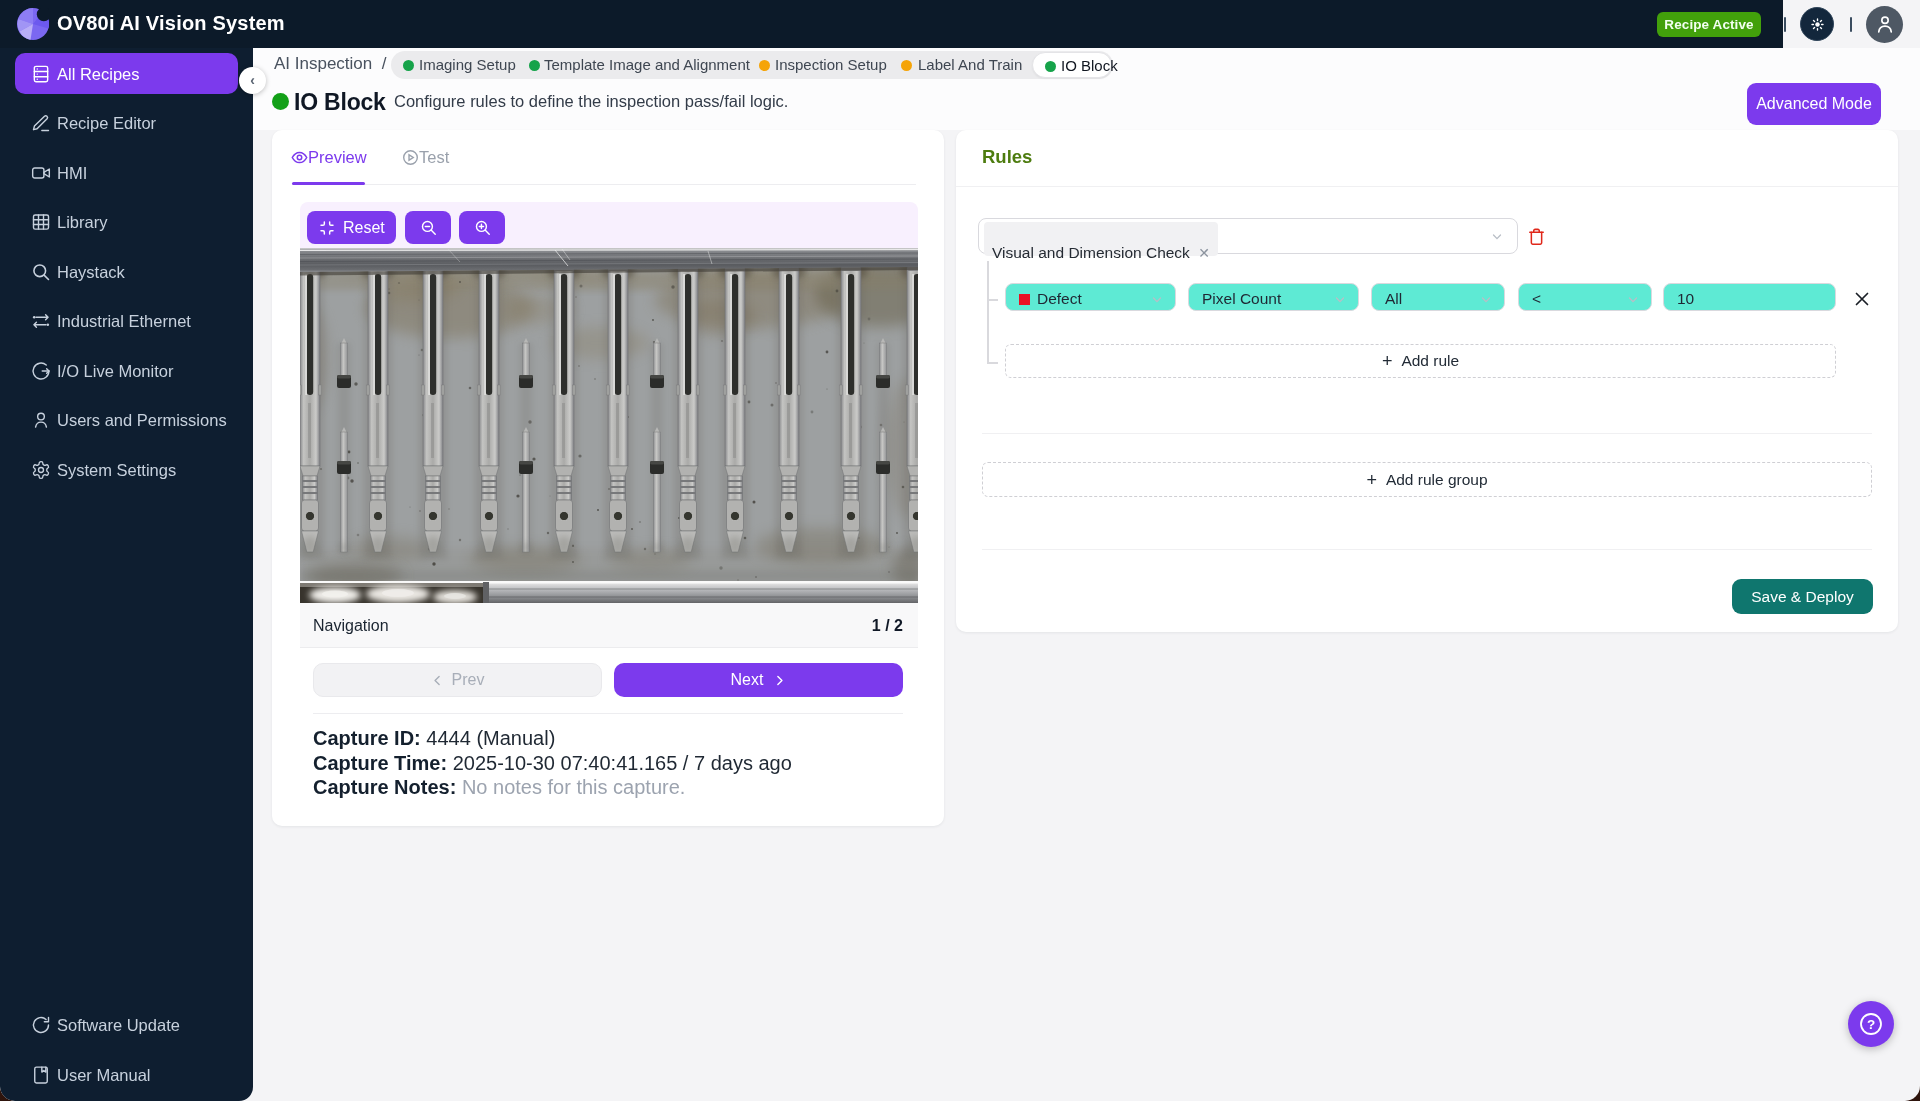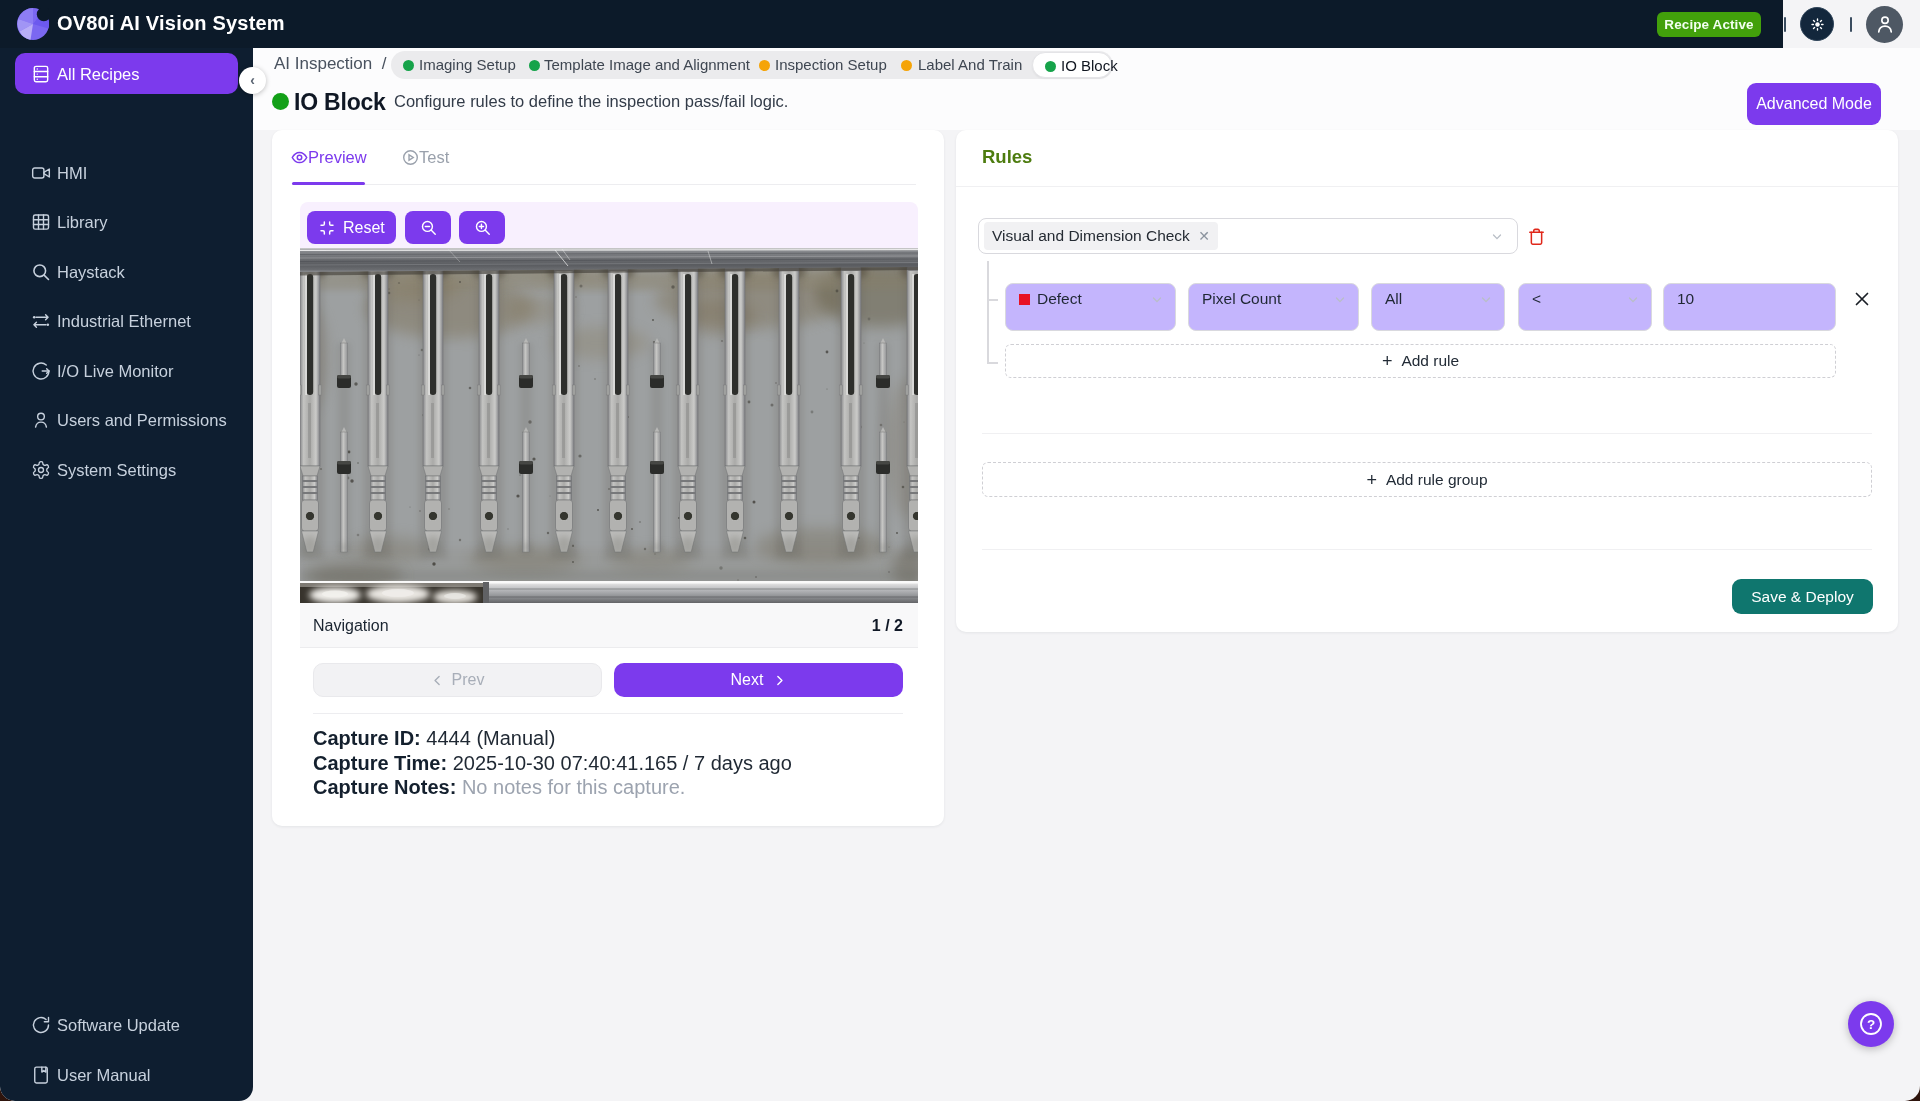--- a/index.html
+++ b/index.html
@@ -44,24 +44,24 @@
 #prevbtn { position:absolute; left:41px; top:533px; width:289px; height:34px; background:#f2f2f4; border:1px solid #e9e9ec; border-radius:10px; color:#a8aeb8; font-size:16px; text-align:center; line-height:32px; }
 #nextbtn { position:absolute; left:342px; top:533px; width:289px; height:34px; background:#7c3aed; border-radius:10px; color:#fff; font-size:16px; text-align:center; line-height:34px; }
 #capdiv { position:absolute; left:41px; top:583px; width:590px; height:1px; background:#ededf0; }
 .capline { position:absolute; left:41px; font-size:20px; color:#1f2833;text-align:right; }
 .capline b { font-weight:700; color:#14202e; }
 
 #rightcard { position:absolute; left:956px; top:130px; width:942px; height:502px; background:#fff; border-radius:10px; box-shadow:0 1px 3px rgba(16,24,40,.07); }
 #rules-title { position:absolute; left:26px; top:16px; font-size:18.5px; font-weight:700; color:#4d7c0f; }
 #rules-div1 { position:absolute; left:0; top:56px; width:942px; height:1px; background:#f0f0f2; }
 #gsel { position:absolute; left:22px; top:88px; width:540px; height:36px; border:1px solid #d9d9de; border-radius:8px; background:#fff; }
-#gtag { position:absolute; left:5px; top:3px; height:28px; background:#f1f1f3; border-radius:4px; font-size:15.5px; color:#252b33; line-height:28px; padding:0 8px; }
+#gtag { position:absolute; left:5px; top:3px; height:28px; background:#f1f1f3; border-radius:4px; font-size:15.5px; color:#252b33; line-height:28px; padding:17px 8px; }
 .chev { position:absolute; width:12px; height:12px; }
 .treeline { position:absolute; background:#d9d9dd; }
-.rsel { position:absolute; top:153px; height:48px; border:1px solid #d9d9de; border-radius:8px; background:#c4b5fd; font-size:15.5px; color:#1f2733; }
+.rsel { position:absolute; top:153px; height:28px; border:1px solid #d9d9de; border-radius:8px; background:#5eead4; font-size:15.5px; color:#1f2733; }
 .rsel .t { position:absolute; left:13px; top:0; line-height:30px; white-space:nowrap; }
 #addrule { position:absolute; left:49px; top:214px; width:831px; height:34px; border:1px dashed #cfcfd4; border-radius:6px; font-size:15.5px; color:#222b36; text-align:center; line-height:32px; }
 #rules-div2 { position:absolute; left:26px; top:303px; width:890px; height:1px; background:#f0f0f2; }
 #addgroup { position:absolute; left:26px; top:332px; width:890px; height:35px; border:1px dashed #cfcfd4; border-radius:6px; font-size:15.5px; color:#222b36; text-align:center; line-height:33px; }
 #rules-div3 { position:absolute; left:26px; top:419px; width:890px; height:1px; background:#f0f0f2; }
 #savedeploy { position:absolute; left:776px; top:449px; width:141px; height:35px; background:#0f766e; border-radius:9px; color:#fff; font-size:15.5px; text-align:center; line-height:35px; }
 #helpbtn { position:absolute; left:1848px; top:1001px; width:46px; height:46px; border-radius:50%; background:#7c3aed; box-shadow:0 2px 8px rgba(0,0,0,.25); }
 </style>
 </head>
 <body>
@@ -101,20 +101,27 @@
 
   <div id="sidebar">
     <div id="nav-active"></div>
     <div class="nav-item" style="top:5px;color:#fff;">
       <svg width="20" height="20" viewBox="0 0 24 24" fill="none" stroke="#fff" stroke-width="1.7" stroke-linecap="round" stroke-linejoin="round">
           <rect x="4" y="2.8" width="16" height="18.4" rx="2"></rect>
           <path d="M4 9h16M4 15.2h16"></path>
           <path d="M7.5 5.9h.01M7.5 12.1h.01M7.5 18.3h.01"></path>
         </svg>
       <span class="lbl" style="font-weight:500">All Recipes</span>
+    </div>
+    <div class="nav-item" style="top:54.5px">
+      <svg width="20" height="20" viewBox="0 0 24 24" fill="none" stroke="#c7d1dd" stroke-width="1.7" stroke-linecap="round" stroke-linejoin="round">
+          <path d="M13 21h8"></path>
+          <path d="M16.2 3.8a2.2 2.2 0 0 1 3.1 3.1L7.3 18.9 3 20l1.1-4.3Z"></path>
+        </svg>
+      <span class="lbl">Recipe Editor</span>
     </div>
     <div class="nav-item" style="top:104px">
       <svg width="20" height="20" viewBox="0 0 24 24" fill="none" stroke="#c7d1dd" stroke-width="1.7" stroke-linecap="round" stroke-linejoin="round">
           <rect x="2" y="6" width="13.5" height="12" rx="2.5"></rect>
           <path d="m15.5 11.2 6.5-4v9.6l-6.5-4"></path>
         </svg>
       <span class="lbl">HMI</span>
     </div>
     <div class="nav-item" style="top:153.5px">
       <svg width="20" height="20" viewBox="0 0 24 24" fill="none" stroke="#c7d1dd" stroke-width="1.7" stroke-linecap="round" stroke-linejoin="round">

